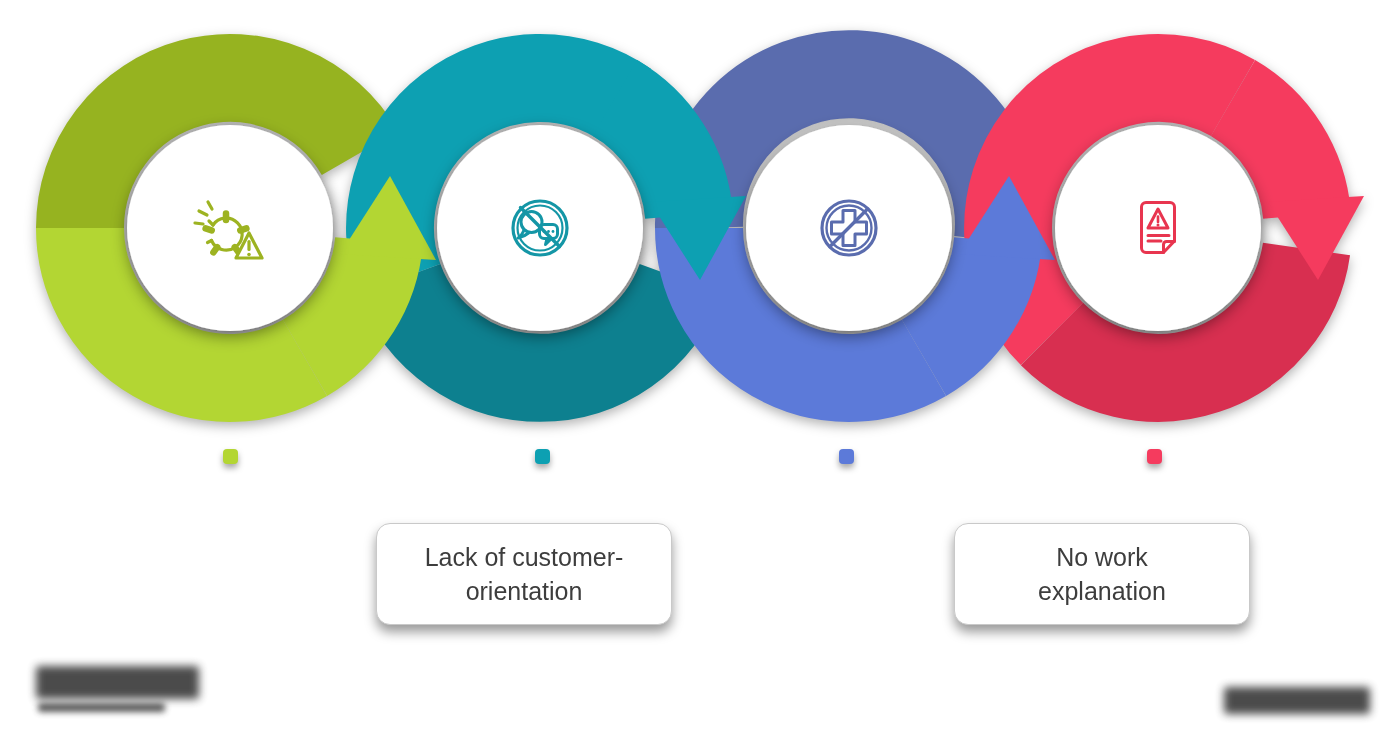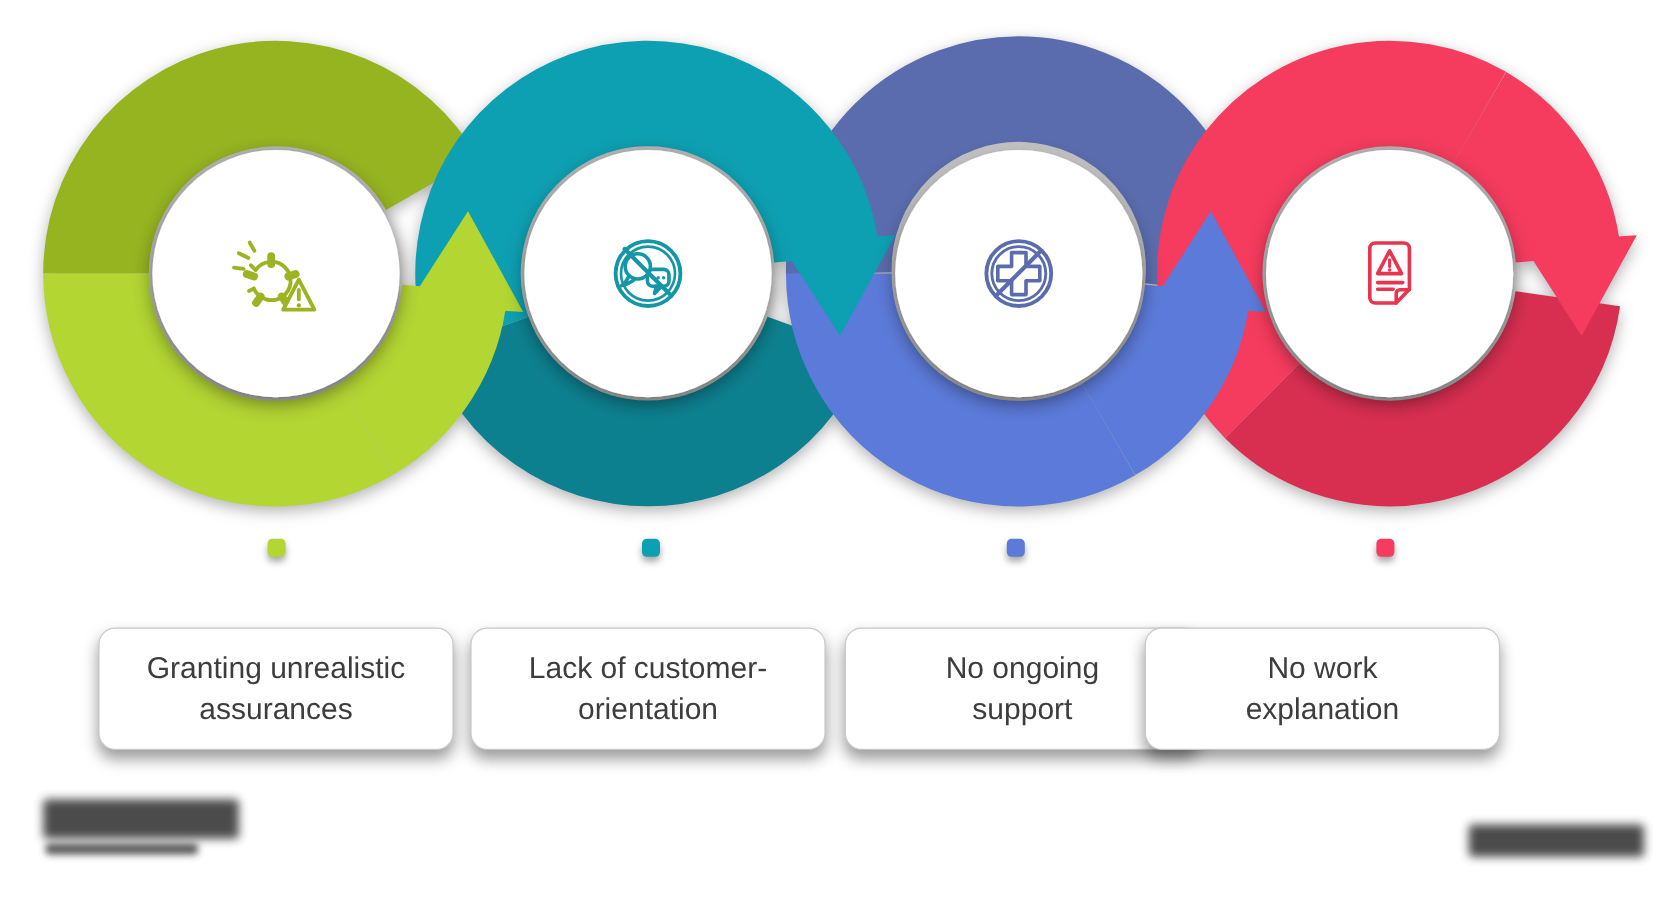--- a/index.html
+++ b/index.html
@@ -11,21 +11,21 @@
   .dot1{left:223px;background:#b3d633;}
   .dot2{left:535px;background:#0da0b2;}
   .dot3{left:839px;background:#5c7ad9;}
   .dot4{left:1147px;background:#f53b5e;}
   .card{position:absolute;top:523px;width:296px;height:102px;box-sizing:border-box;
         background:#ffffff;border:1px solid #c9c9c9;border-radius:14px;
         display:flex;align-items:center;justify-content:center;text-align:center;
         box-shadow:0 7px 12px rgba(0,0,0,0.40);}
   .card .txt{font-size:25px;line-height:34px;color:#3d3d3d;max-width:252px;}
   .card3 .txt,.card4 .txt{max-width:172px;}
-  .card1{left:82px;}  .card2{left:392px;}  .card3{left:704px;}  .card4{left:954px;}
+  .card1{left:82px;}  .card2{left:376px;}  .card3{left:704px;}  .card4{left:954px;}
   .wm{position:absolute;background:#3c3c3c;border-radius:3px;filter:blur(4px);opacity:0.92;}
   .wm-left-main{left:36px;top:666px;width:163px;height:33px;}
   .wm-left-sub{left:38px;top:703px;width:127px;height:9px;filter:blur(3px);opacity:0.85;}
   .wm-right{left:1224px;top:687px;width:146px;height:27px;}
 </style>
 </head>
 <body>
 
 <div class="stage">
 
@@ -112,28 +112,22 @@
       <circle cx="50" cy="47" r="1.5" fill="#e8354f" stroke="none"></circle>
       <path d="M40,57.5 h21 M40,63 h13"></path>
     </g>
   </svg>
 
   <div class="dot dot1"></div>
   <div class="dot dot2"></div>
   <div class="dot dot3"></div>
   <div class="dot dot4"></div>
 
-  <div class="card card1">
-    <div class="txt">Granting unrealistic assurances</div>
-  </div>
   <div class="card card2">
     <div class="txt">Lack of customer-orientation</div>
-  </div>
-  <div class="card card3">
-    <div class="txt">No ongoing support</div>
   </div>
   <div class="card card4">
     <div class="txt">No work explanation</div>
   </div>
 
   <div class="wm wm-left-main"></div>
   <div class="wm wm-left-sub"></div>
   <div class="wm wm-right"></div>
 
 </div>

